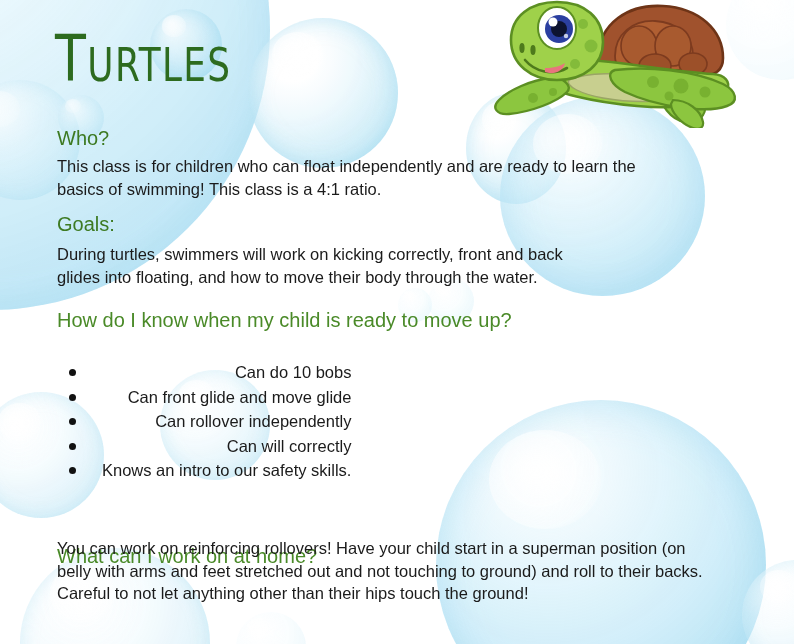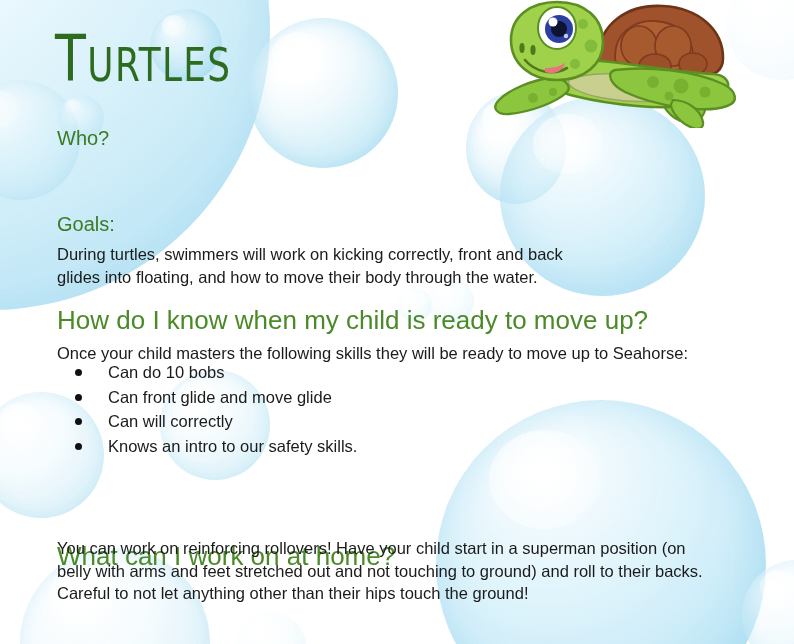--- a/index.html
+++ b/index.html
@@ -90,39 +90,40 @@
     left:57px;
     font-size:20px;
     line-height:32px;
     font-weight:400;
     color:#3d7a22;
     white-space:nowrap;
   }
   .h-big{
     position:absolute;
     left:57px;
-    font-size:26px;
+    font-size:20px;
     line-height:29px;
     font-weight:400;
     color:#4a8a28;
     white-space:nowrap;
   }
   .para{
     position:absolute;
     left:57px;
     font-size:16.5px;
     line-height:22.5px;
     color:#1b1b1b;
     white-space:pre-line;
   }
   ul.skills{
     position:absolute;
-    left:60px;
+    left:54px;
     margin:0;padding:0;
     list-style:none;
+    text-align:right;
   }
   ul.skills li{
     position:relative;
     font-size:16.5px;
     line-height:24.6px;
     color:#1b1b1b;
     padding-left:48px;
     white-space:nowrap;
   }
   ul.skills li::before{
@@ -204,31 +205,33 @@
       <path d="M38 64 C48 76 66 80 80 72" fill="none" stroke="#4e7a1c" stroke-width="2.6" stroke-linecap="round"></path>
       <path d="M58 72 C66 72 74 70 78 67 C76 76 66 79 58 76 Z" fill="#e8757e"></path>
     </svg>
   </div>
 
   <div id="content">
 
     <div class="title">Turtles</div>
 
     <div class="h-med" style="top:122px;">Who?</div>
+    <div class="para" style="top:155px;">This class is for children who can float independently and are ready to learn the
+basics of swimming! This class is a 4:1 ratio.</div>
 
     <div class="h-med" style="top:208px;">Goals:</div>
     <div class="para" style="top:243px;">During turtles, swimmers will work on kicking correctly, front and back
 glides into floating, and how to move their body through the water.</div>
 
     <div class="h-big" style="top:306px;">How do I know when my child is ready to move up?</div>
-    <div class="para" style="top:342px;">Once your child masters the following skills they will be ready to move up to Seahorse:</div>
 
     <ul class="skills" style="top:360px;">
       <li>Can do 10 bobs</li>
       <li>Can front glide and move glide</li>
+      <li>Can rollover independently</li>
       <li>Can will correctly</li>
       <li>Knows an intro to our safety skills.</li>
     </ul>
 
     <div class="h-big" style="top:500px;margin-top:42px;">What can I work on at home?</div>
     <div class="para" style="top:537px;">You can work on reinforcing rollovers! Have your child start in a superman position (on
 belly with arms and feet stretched out and not touching to ground) and roll to their backs.
 Careful to not let anything other than their hips touch the ground!</div>
 
   </div>

